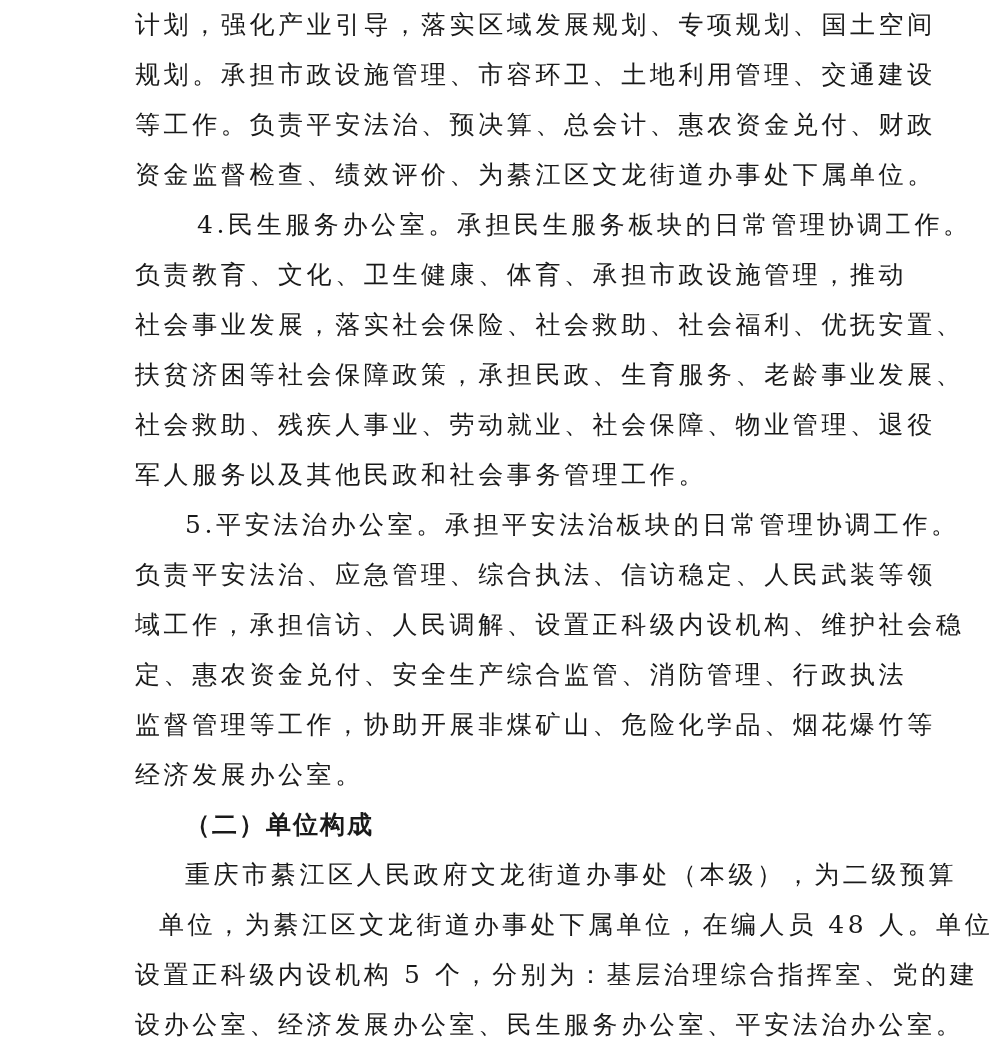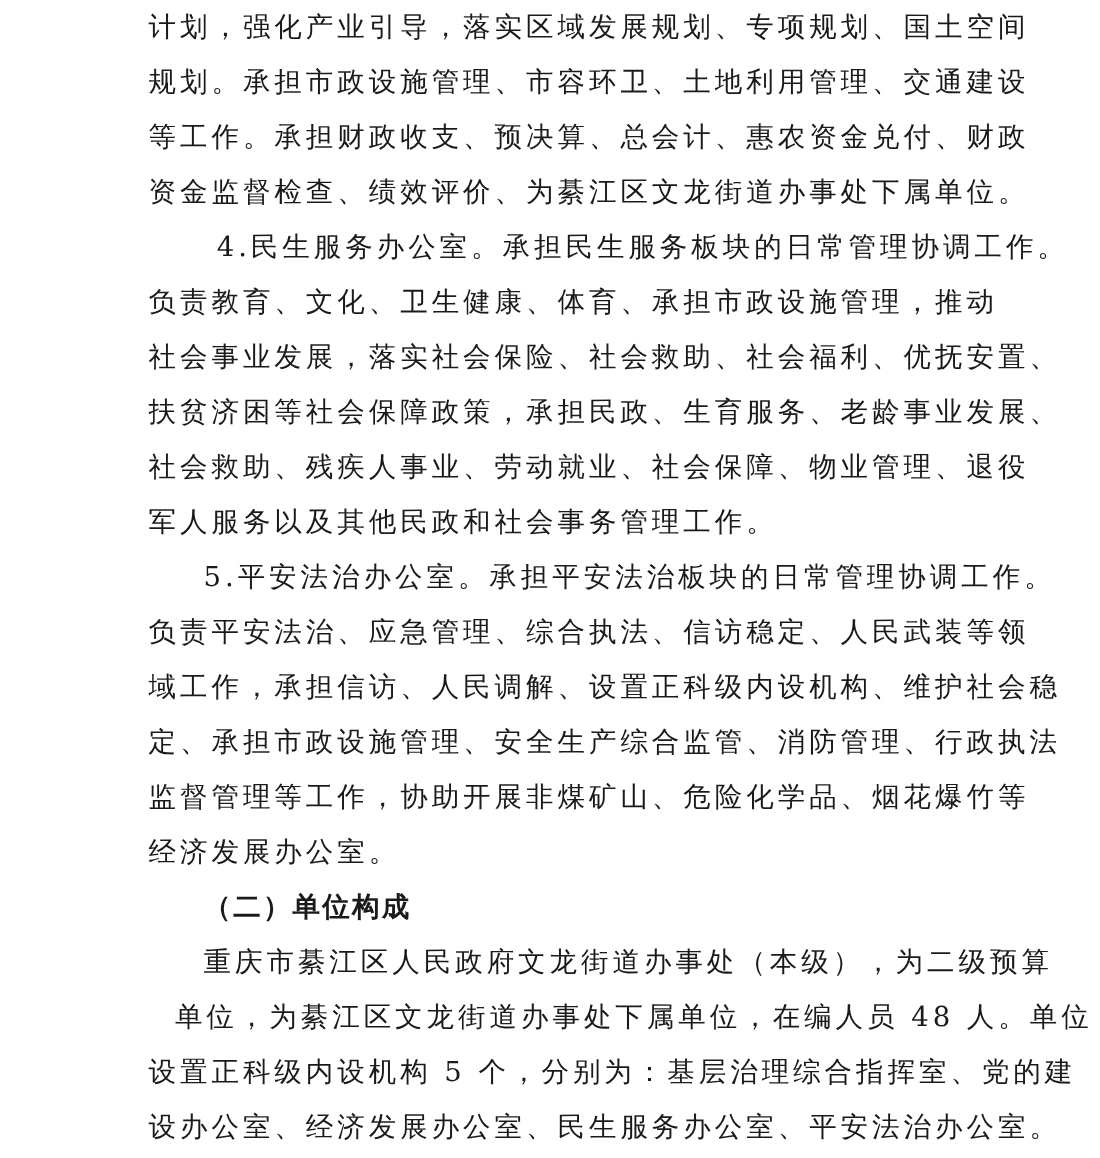--- a/index.html
+++ b/index.html
@@ -34,34 +34,34 @@
     }
     .indent { left: 185px; }
     .heading { left: 185px; font-weight: bold; letter-spacing: 2px; }
   </style>
 </head>
 <body>
 
 <div class="page">
   <div class="line" style="top:0px;">计划，强化产业引导，落实区域发展规划、专项规划、国土空间</div>
   <div class="line" style="top:50px;">规划。承担市政设施管理、市容环卫、土地利用管理、交通建设</div>
-  <div class="line" style="top:100px;">等工作。承担财政收支、预决算、总会计、惠农资金兑付、财政</div>
+  <div class="line" style="top:100px;">等工作。负责平安法治、预决算、总会计、惠农资金兑付、财政</div>
   <div class="line" style="top:150px;">资金监督检查、绩效评价、为綦江区文龙街道办事处下属单位。</div>
 
   <div class="line indent" style="top:200px;margin-left:12px;">4.民生服务办公室。承担民生服务板块的日常管理协调工作。</div>
   <div class="line" style="top:250px;">负责教育、文化、卫生健康、体育、承担市政设施管理，推动</div>
   <div class="line" style="top:300px;">社会事业发展，落实社会保险、社会救助、社会福利、优抚安置、</div>
   <div class="line" style="top:350px;">扶贫济困等社会保障政策，承担民政、生育服务、老龄事业发展、</div>
   <div class="line" style="top:400px;">社会救助、残疾人事业、劳动就业、社会保障、物业管理、退役</div>
   <div class="line" style="top:450px;">军人服务以及其他民政和社会事务管理工作。</div>
 
   <div class="line indent" style="top:500px;">5.平安法治办公室。承担平安法治板块的日常管理协调工作。</div>
   <div class="line" style="top:550px;">负责平安法治、应急管理、综合执法、信访稳定、人民武装等领</div>
   <div class="line" style="top:600px;">域工作，承担信访、人民调解、设置正科级内设机构、维护社会稳</div>
-  <div class="line" style="top:650px;">定、承担市政设施管理、安全生产综合监管、消防管理、行政执法</div>
+  <div class="line" style="top:650px;">定、惠农资金兑付、安全生产综合监管、消防管理、行政执法</div>
   <div class="line" style="top:700px;">监督管理等工作，协助开展非煤矿山、危险化学品、烟花爆竹等</div>
   <div class="line" style="top:750px;">经济发展办公室。</div>
 
   <div class="line heading" style="top:800px;">（二）单位构成</div>
 
   <div class="line indent" style="top:850px;">重庆市綦江区人民政府文龙街道办事处（本级），为二级预算</div>
   <div class="line" style="top:900px;margin-left:24px;">单位，为綦江区文龙街道办事处下属单位，在编人员 48 人。单位</div>
   <div class="line" style="top:950px;">设置正科级内设机构 5 个，分别为：基层治理综合指挥室、党的建</div>
   <div class="line" style="top:1000px;">设办公室、经济发展办公室、民生服务办公室、平安法治办公室。</div>
 </div>

